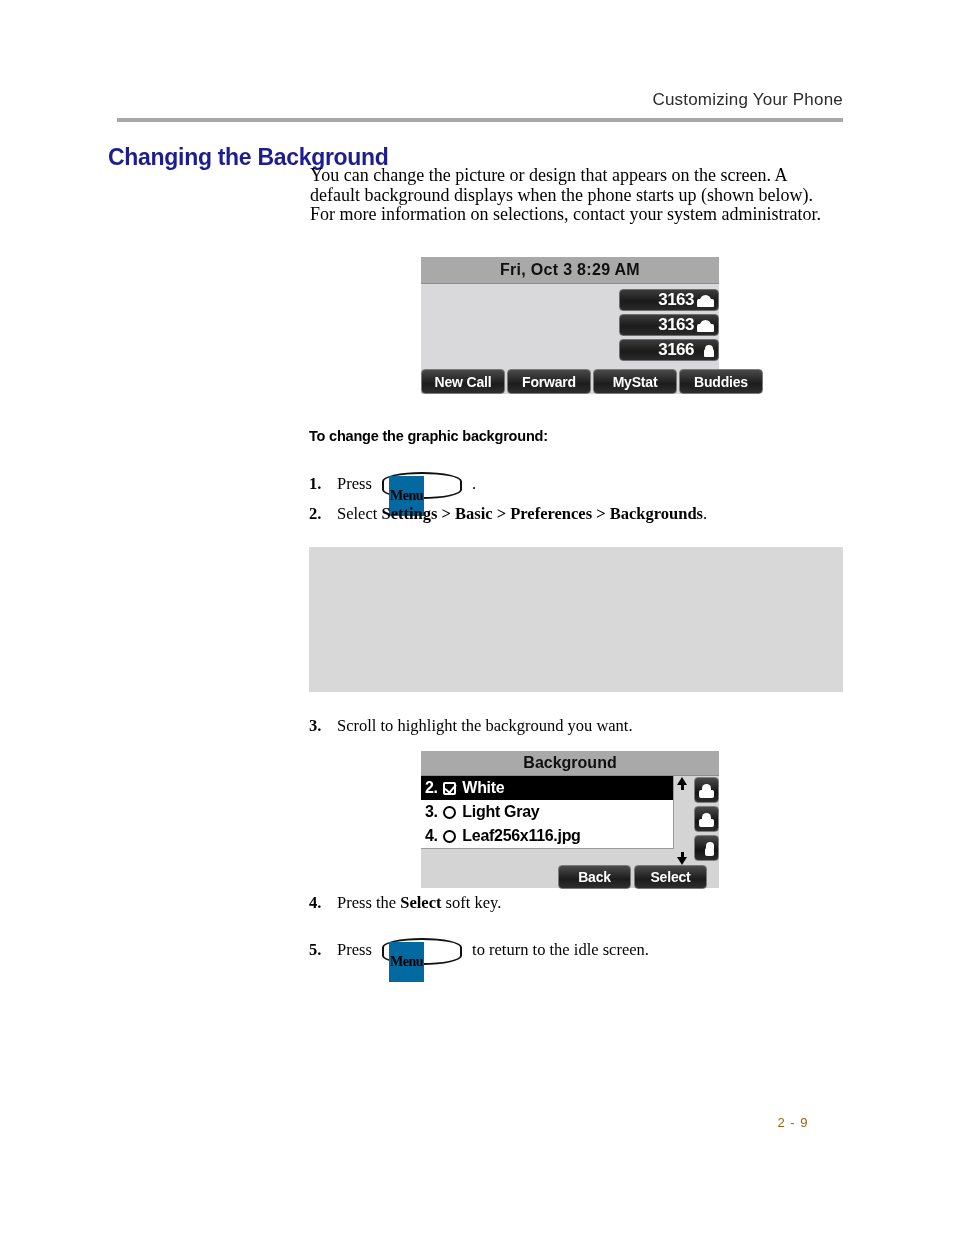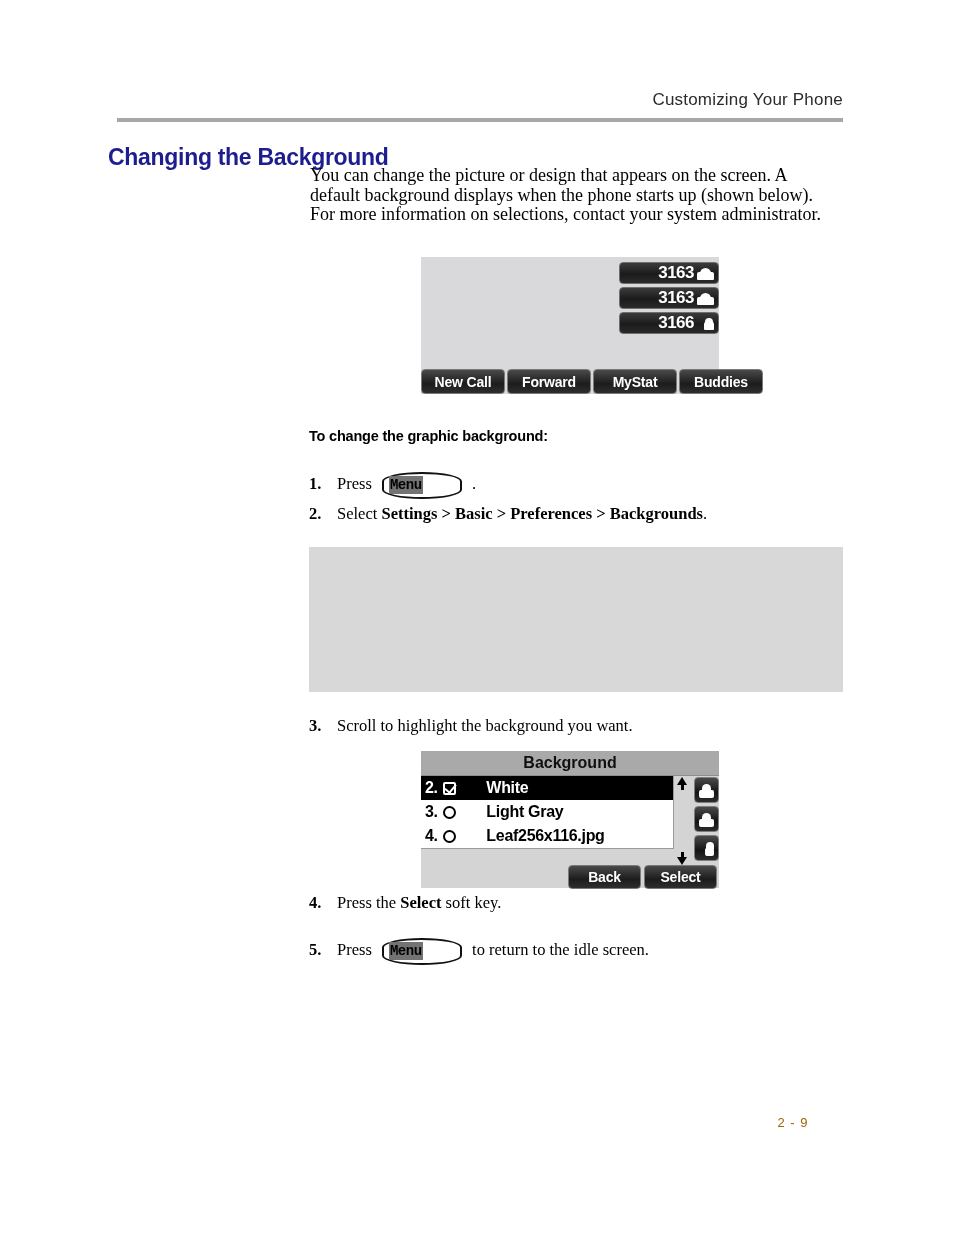--- a/index.html
+++ b/index.html
@@ -214,27 +214,27 @@
     inset: 0;
     border: 2px solid #111;
     border-radius: 50% / 34%;
     box-sizing: border-box;
     background: #ffffff;
   }
   .menu-key .label {
     position: absolute;
     left: 7px;
     top: 4px;
-    font-family: Liberation Mono, monospace;
+    font-family: Liberation Serif, serif;
     font-weight: bold;
     font-size: 14px;
     letter-spacing: -0.5px;
     color: #000;
-    background: #737373;
-    padding: 1px 1px;
+    background: #0369a1;
+    padding: 12px 1px;
   }
   .inline-b { font-weight: bold; }
 
   
   .placeholder-box {
     position: absolute;
     left: 309px;
     top: 547px;
     width: 534px;
     height: 145px;
@@ -310,21 +310,21 @@
     content: "";
     position: absolute;
     left: 2px;
     top: -2px;
     width: 5px;
     height: 9px;
     border: solid #ffffff;
     border-width: 0 2px 2px 0;
     transform: rotate(40deg);
   }
-  .menu-row .nm { letter-spacing: -0.3px; margin-left: 24px; }
+  .menu-row .nm { letter-spacing: -0.3px; }
 
   .scroll-col {
     position: absolute;
     left: 254px;
     top: 0;
     width: 14px;
     height: 90px;
     display: flex;
     flex-direction: column;
     justify-content: space-between;
@@ -386,21 +386,21 @@
 
   .menu-softkeys {
     position: absolute;
     left: 0;
     bottom: 0;
     width: 298px;
     height: 24px;
     display: flex;
     justify-content: flex-end;
     gap: 3px;
-    padding-right: 2px;
+    padding-right: 12px;
     box-sizing: border-box;
   }
   .menu-softkeys .soft-key { flex: 0 0 73px; }
 
   
   .page-number {
     position: absolute;
     left: 743px;
     top: 1115px;
     width: 100px;
@@ -415,20 +415,21 @@
 <body>
 
 <div class="page-header">Customizing Your Phone</div>
 <div class="header-rule"></div>
 
 <div class="section-title">Changing the Background</div>
 
 <div class="intro">You can change the picture or design that appears on the screen. A default background displays when the phone starts up (shown below). For more information on selections, contact your system administrator.</div>
 
 <div class="phone-idle">
+  <div class="titlebar">Fri, Oct 3   8:29 AM</div>
   <div class="body">
     <div class="line-keys">
       <div class="line-key">
         <span class="num">3163</span>
         <span class="hs"></span>
       </div>
       <div class="line-key">
         <span class="num">3163</span>
         <span class="hs"></span>
       </div>

